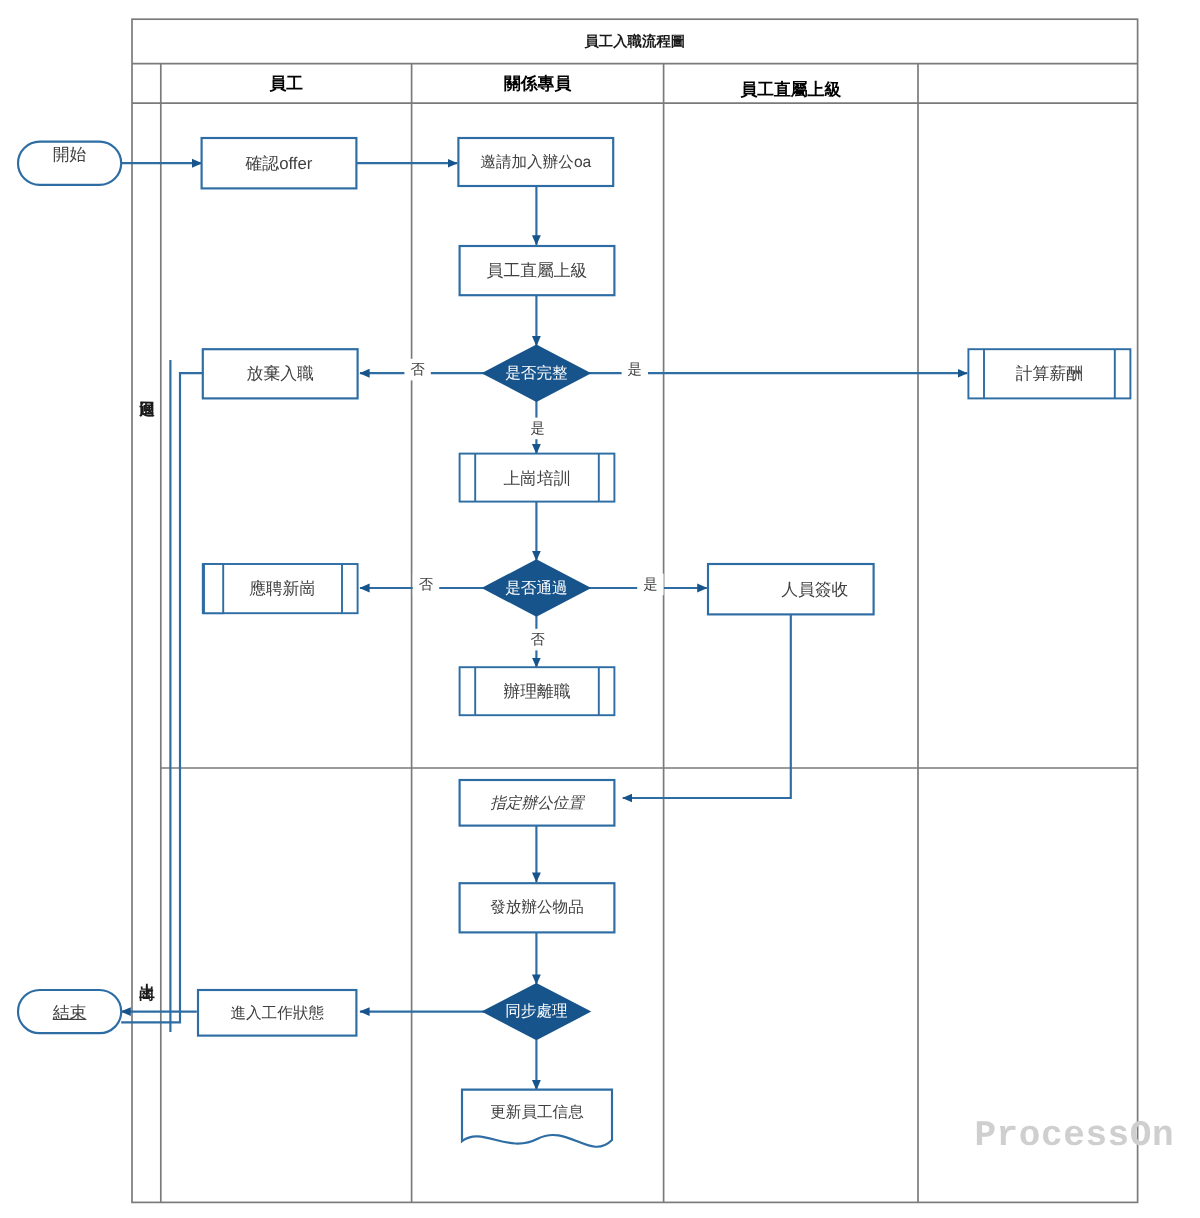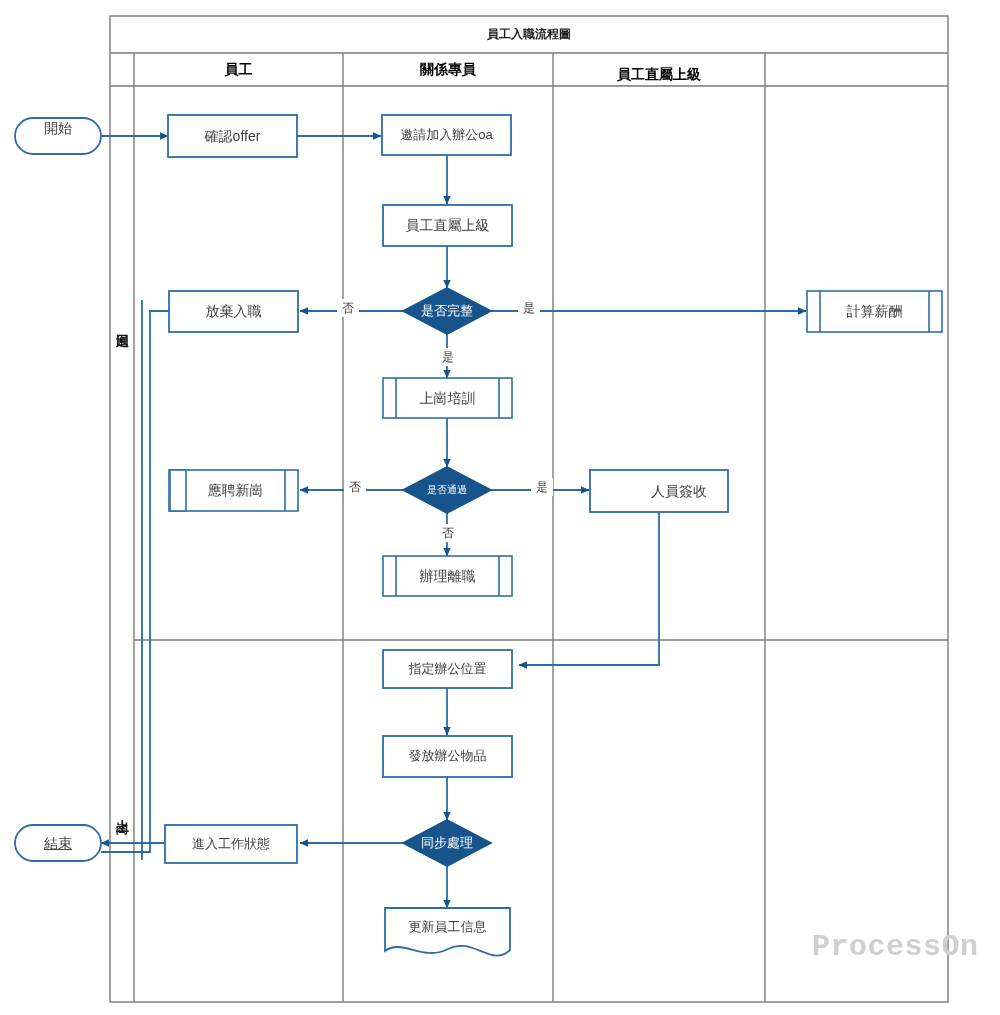--- a/index.html
+++ b/index.html
@@ -160,25 +160,25 @@
   <div class="vlane" style="left:110px;top:786px;width:24px;height:48px;">上崗</div>
 
   <div class="nodelabel" style="left:15px;top:118px;width:86px;height:20px;text-align:right;">開始</div>
   <div class="nodelabel" style="left:168px;top:115px;width:129px;height:42px;">確認offer</div>
   <div class="nodelabel" style="left:382px;top:115px;width:129px;height:40px;font-size:13px;">邀請加入辦公oa</div>
   <div class="nodelabel" style="left:383px;top:205px;width:129px;height:41px;">員工直屬上級</div>
   <div class="nodelabel onfill" style="left:403px;top:288px;width:88px;height:46px;font-size:13px;">是否完整</div>
   <div class="nodelabel" style="left:169px;top:291px;width:129px;height:41px;">放棄入職</div>
   <div class="nodelabel" style="left:820px;top:291px;width:109px;height:41px;">計算薪酬</div>
   <div class="nodelabel" style="left:396px;top:378px;width:103px;height:40px;">上崗培訓</div>
-  <div class="nodelabel onfill" style="left:403px;top:467px;width:88px;height:46px;font-size:10px;font-family:Liberation Serif, serif;">是否通過</div>
+  <div class="nodelabel onfill" style="left:403px;top:467px;width:88px;height:46px;font-size:13px;font-family:Liberation Serif, serif;">是否通過</div>
   <div class="nodelabel" style="left:186px;top:470px;width:99px;height:41px;">應聘新崗</div>
   <div class="nodelabel" style="left:590px;top:470px;width:138px;height:42px;padding-left:20px;">人員簽收</div>
   <div class="nodelabel" style="left:396px;top:556px;width:103px;height:40px;">辦理離職</div>
-  <div class="nodelabel" style="left:383px;top:650px;width:129px;height:38px;font-size:13px;">指定辦公位置</div>
+  <div class="nodelabel" style="left:383px;top:650px;width:129px;height:38px;font-size:13px;font-style:italic;">指定辦公位置</div>
   <div class="nodelabel" style="left:383px;top:736px;width:129px;height:41px;font-size:13px;">發放辦公物品</div>
   <div class="nodelabel onfill" style="left:403px;top:820px;width:88px;height:46px;font-size:13px;">同步處理</div>
   <div class="nodelabel" style="left:165px;top:825px;width:132px;height:38px;font-size:13px;">進入工作狀態</div>
   <div class="nodelabel" style="left:385px;top:908px;width:125px;height:38px;font-size:13px;">更新員工信息</div>
   <div class="nodelabel" style="left:15px;top:825px;width:86px;height:36px;text-decoration:underline;">結束</div>
 
   <div class="edgelabel" style="left:337px;top:299px;width:20px;height:18px;">否</div>
   <div class="edgelabel" style="left:518px;top:299px;width:20px;height:18px;">是</div>
   <div class="edgelabel" style="left:437px;top:348px;width:20px;height:18px;">是</div>
   <div class="edgelabel" style="left:344px;top:478px;width:20px;height:18px;">否</div>

